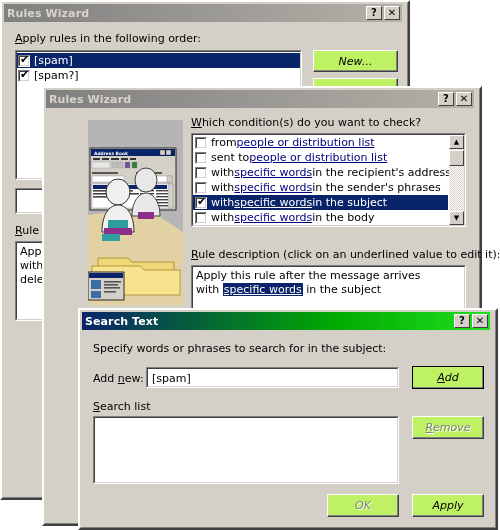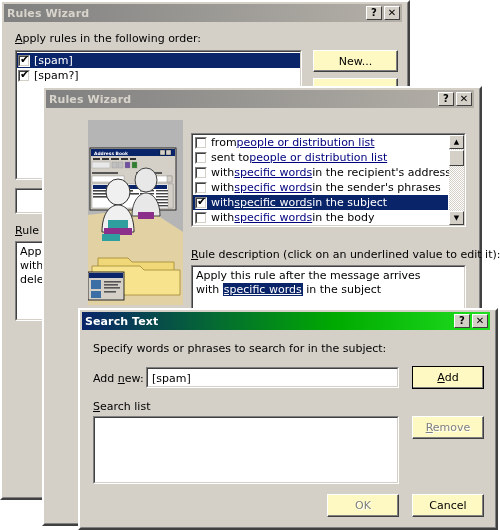--- a/index.html
+++ b/index.html
@@ -97,32 +97,33 @@
     left: 0; top: 0; right: 0; bottom: 0;
     border-top: 1px solid #404040;
     border-left: 1px solid #404040;
     border-right: 1px solid #d4d0c8;
     border-bottom: 1px solid #d4d0c8;
     pointer-events: none;
   }
 
   .btn {
     position: absolute;
-    background: #fef9c3;
+    background: #bef264;
     border-top: 1px solid #ffffff;
     border-left: 1px solid #ffffff;
     border-right: 1px solid #404040;
     border-bottom: 1px solid #404040;
     box-sizing: border-box;
     font-size: 11px;
     color: #000000;
     display: flex;
     align-items: center;
     justify-content: center;
     font-family: "DejaVu Sans", "Liberation Sans", sans-serif;
+    font-style: italic;
   }
   .btn::after {
     content: "";
     position: absolute;
     left: 0; top: 0; right: 0; bottom: 0;
     border-right: 1px solid #808080;
     border-bottom: 1px solid #808080;
     pointer-events: none;
   }
   .btn.disabled {
@@ -385,20 +386,23 @@
         <g fill="#555">
           <rect x="16" y="161" width="17" height="1.6"></rect>
           <rect x="16" y="164" width="14" height="1.6"></rect>
           <rect x="16" y="167" width="16" height="1.6"></rect>
           <rect x="16" y="171" width="12" height="1.6"></rect>
         </g>
       </g>
     </svg>
   </div>
 
+  <div class="label" style="position:absolute; left:147px; top:28px;">
+    <span class="u">W</span><span>hich condition(s) do you want to check?</span>
+  </div>
 
   <div class="sunken" style="left:147px; top:45px; width:275px; height:94px; overflow:hidden;">
     <div style="position:absolute; left:1px; top:1px; right:17px;">
       <div class="checkrow">
         <span class="cbox"></span>
         <span>from </span>
           <span class="link">people or distribution list</span>
           <span></span>
       </div>
       <div class="checkrow">
@@ -485,15 +489,15 @@
 
   <div class="btn disabled" style="left:332px; top:106px; width:72px; height:23px;">
     <span><span class="u">R</span><span>emove</span></span>
   </div>
 
   <div class="btn disabled" style="left:247px; top:184px; width:72px; height:23px;">
     <span>OK</span>
   </div>
 
   <div class="btn" style="left:332px; top:184px; width:72px; height:23px;">
-    <span>Cancel</span>
+    <span>Apply</span>
   </div>
 </div>
 
 </body></html>

